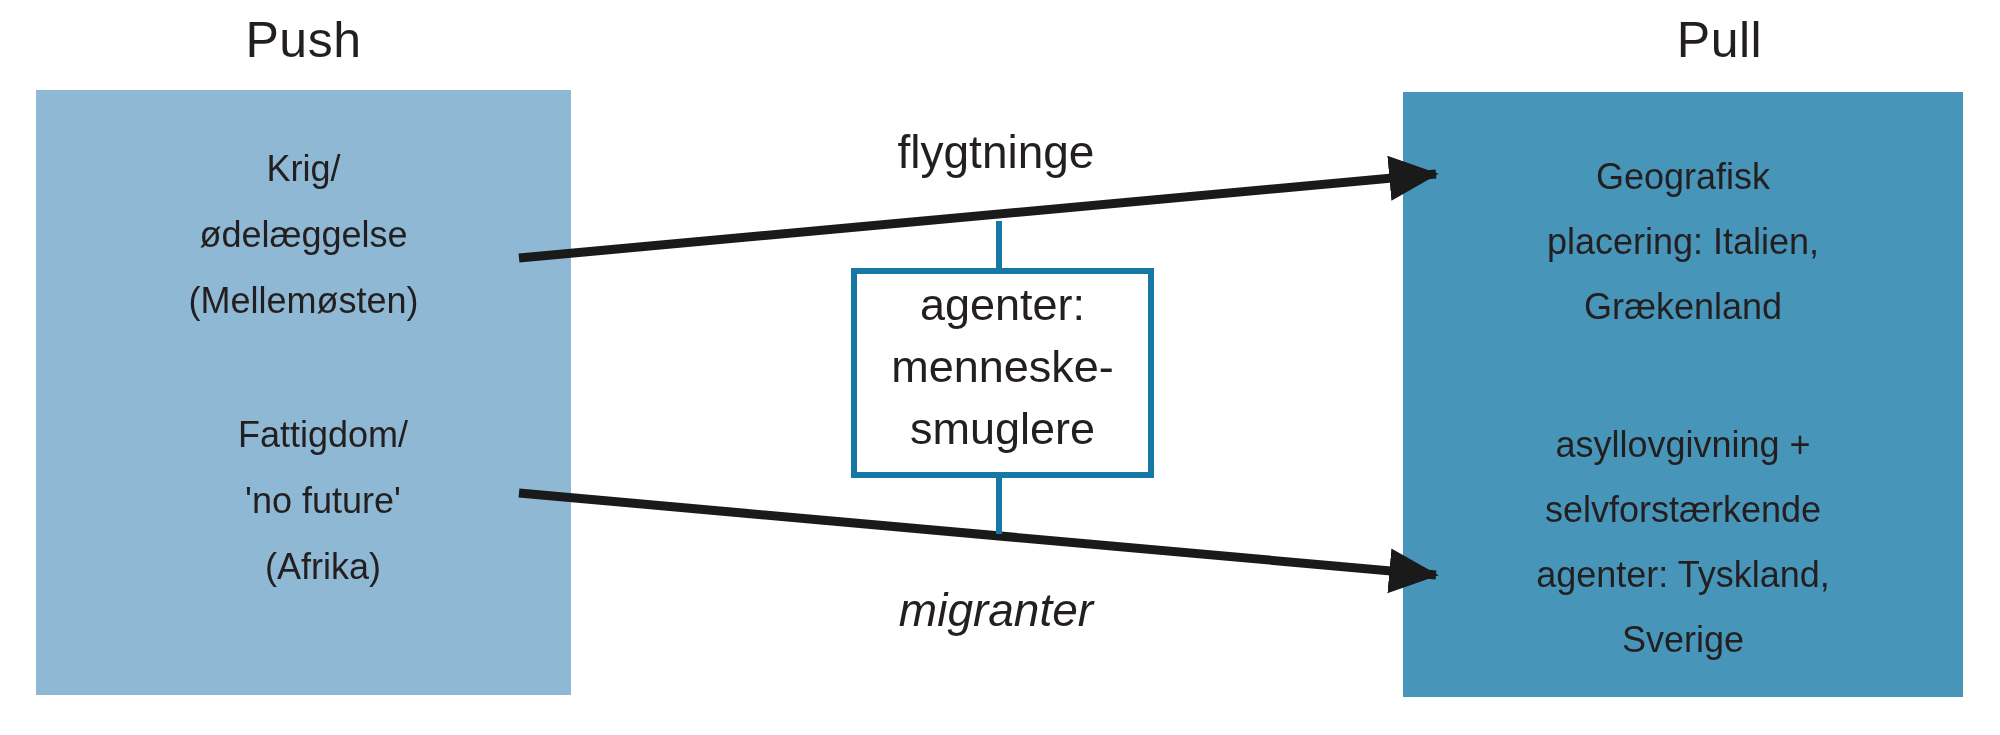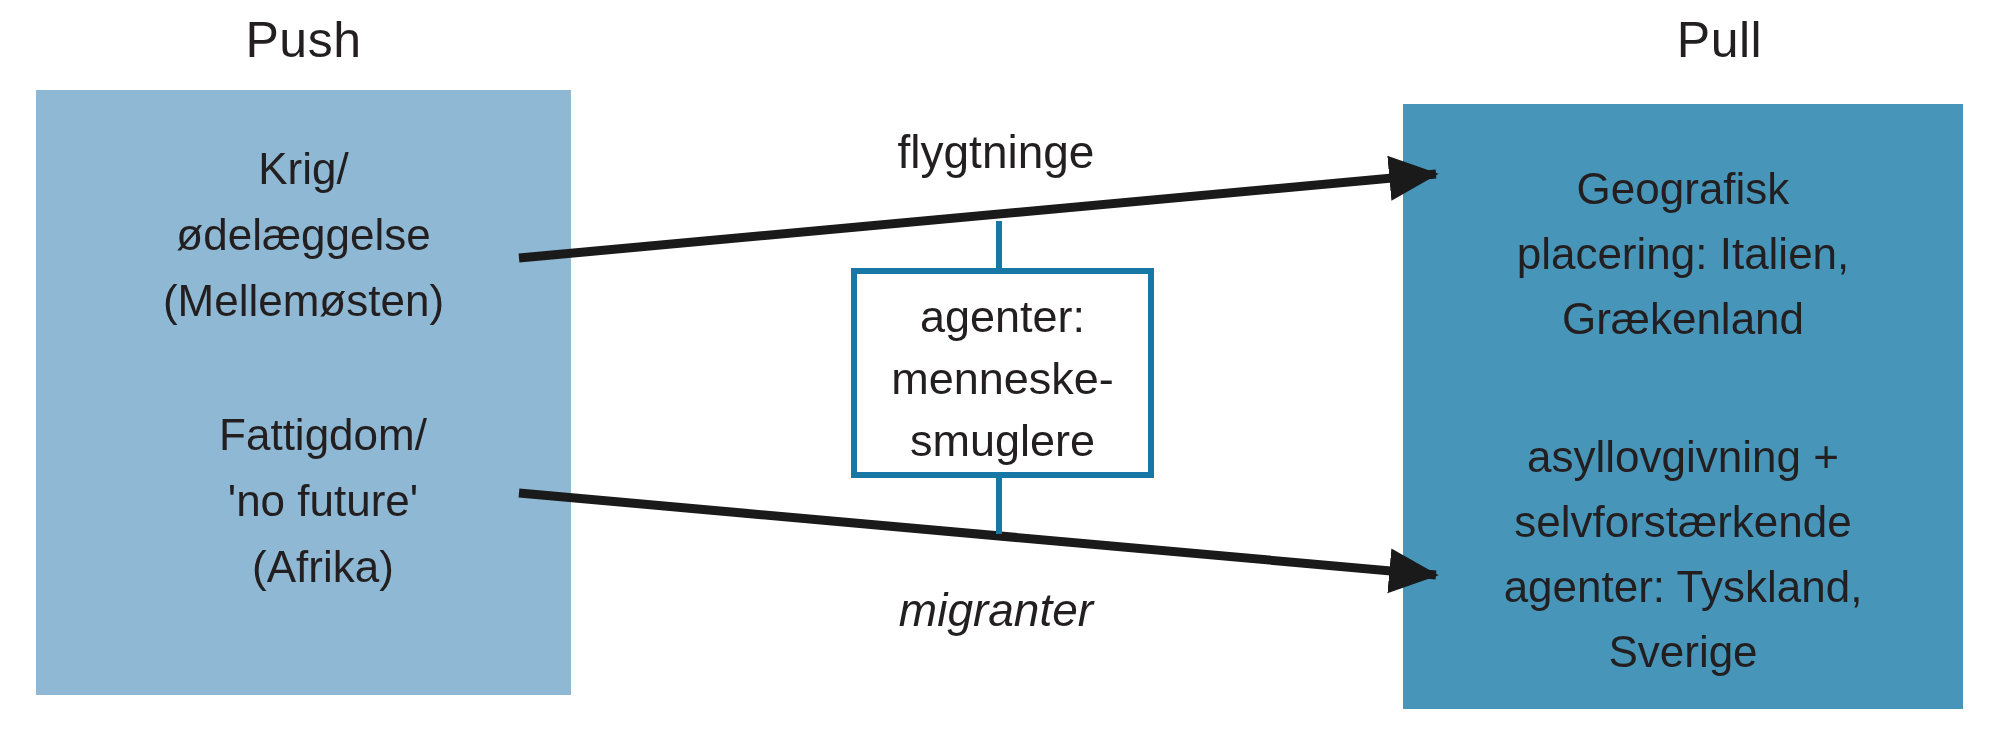--- a/index.html
+++ b/index.html
@@ -19,33 +19,33 @@
   .canvas{position:absolute;inset:0;margin-left:36px;}
   .col-title{
     position:absolute;top:8px;height:64px;
     font-size:50px;line-height:64px;text-align:center;
     color:var(--text);font-weight:400;letter-spacing:0.5px;
   }
   .push-title{left:0;width:535px;}
   .pull-title{left:1367px;width:633px;}
   .factor-box{position:absolute;top:90px;height:605px;}
   .push-box{left:0;width:535px;background:var(--push-bg);}
-  .pull-box{left:1367px;top:104px;width:560px;background:var(--pull-bg);}
+  .pull-box{left:1367px;top:92px;width:560px;background:var(--pull-bg);}
   .tgroup{position:absolute;left:0;width:100%;text-align:center;}
-  .tline{font-size:44px;line-height:66px;white-space:pre;}
+  .tline{font-size:36px;line-height:66px;white-space:pre;}
   .push-box .g1{top:46px;}
   .push-box .g2{top:312px;padding-left:39px;}
   .pull-box .g1{top:52px;}
   .pull-box .g1 .tline,.pull-box .g2 .tline{line-height:65px;}
   .pull-box .g2{top:320px;}
   .overlay{position:absolute;left:0;top:0;z-index:5;}
   .agent-box{
     position:absolute;left:815px;top:268px;width:303px;height:210px;
     background:#ffffff;border:6px solid var(--accent);
-    display:flex;flex-direction:column;justify-content:flex-end;
+    display:flex;flex-direction:column;justify-content:flex-start;
     text-align:center;z-index:10;
   }
   .agent-box .tline{font-size:45px;line-height:62px;}
   .flow-label{
     position:absolute;left:760px;width:400px;text-align:center;
     font-size:46px;line-height:60px;z-index:10;
   }
   .flow-top{top:122px;text-align:center;}
   .flow-bottom{top:580px;font-style:italic;}
 </style>

